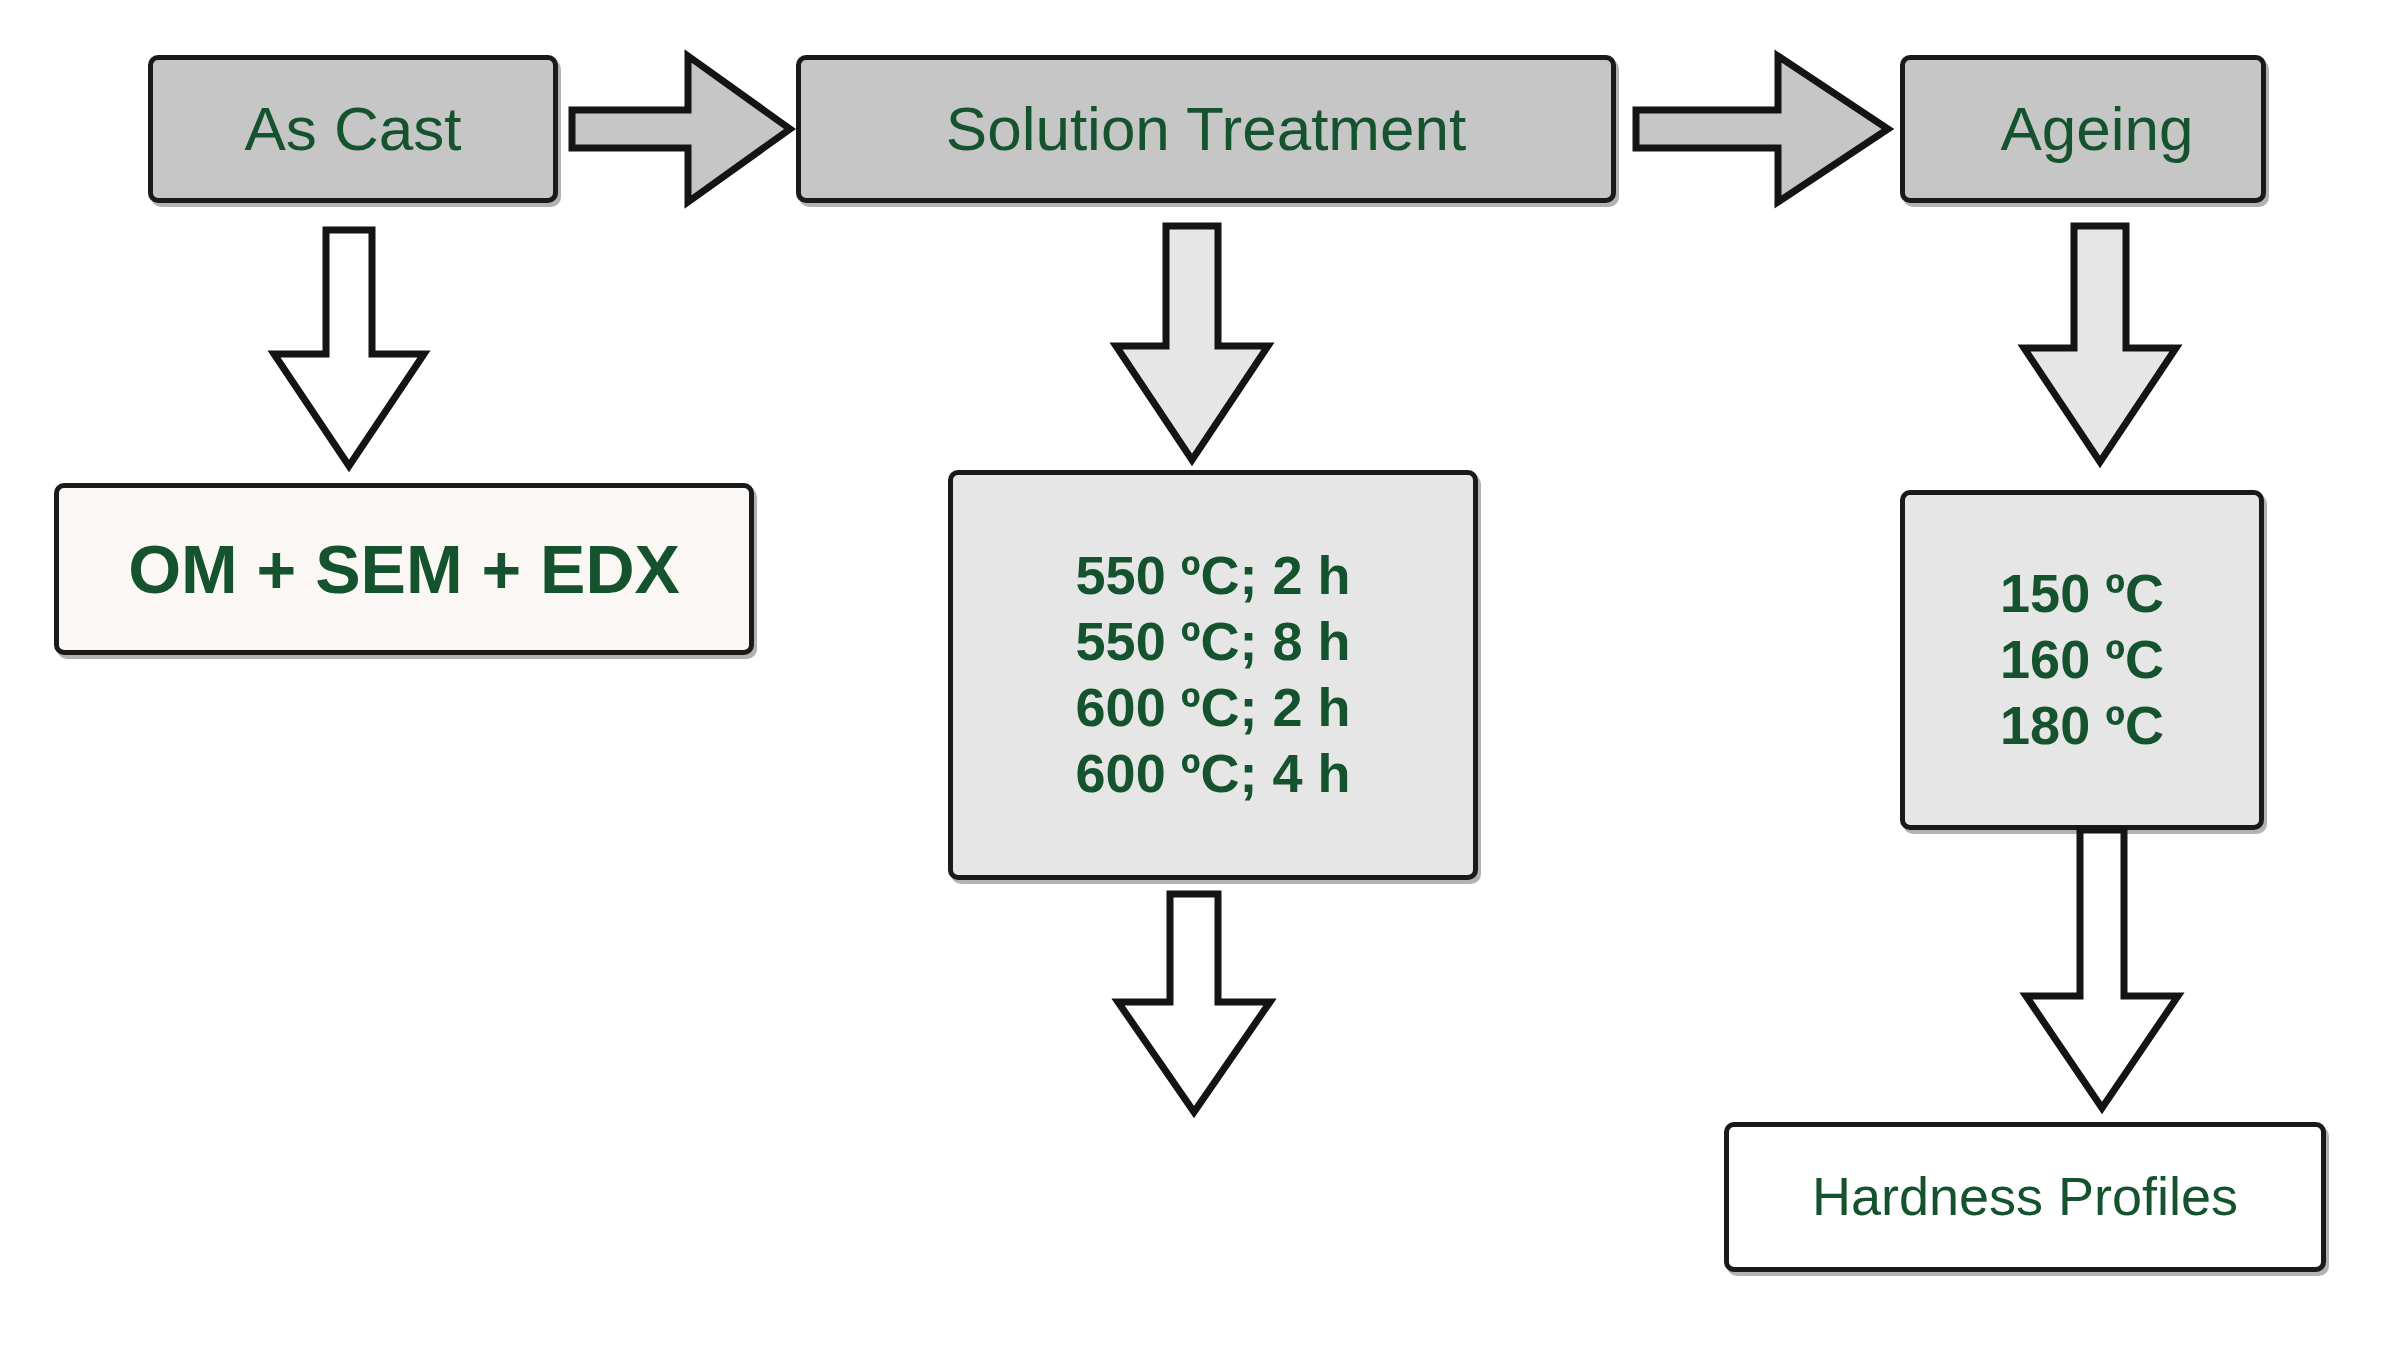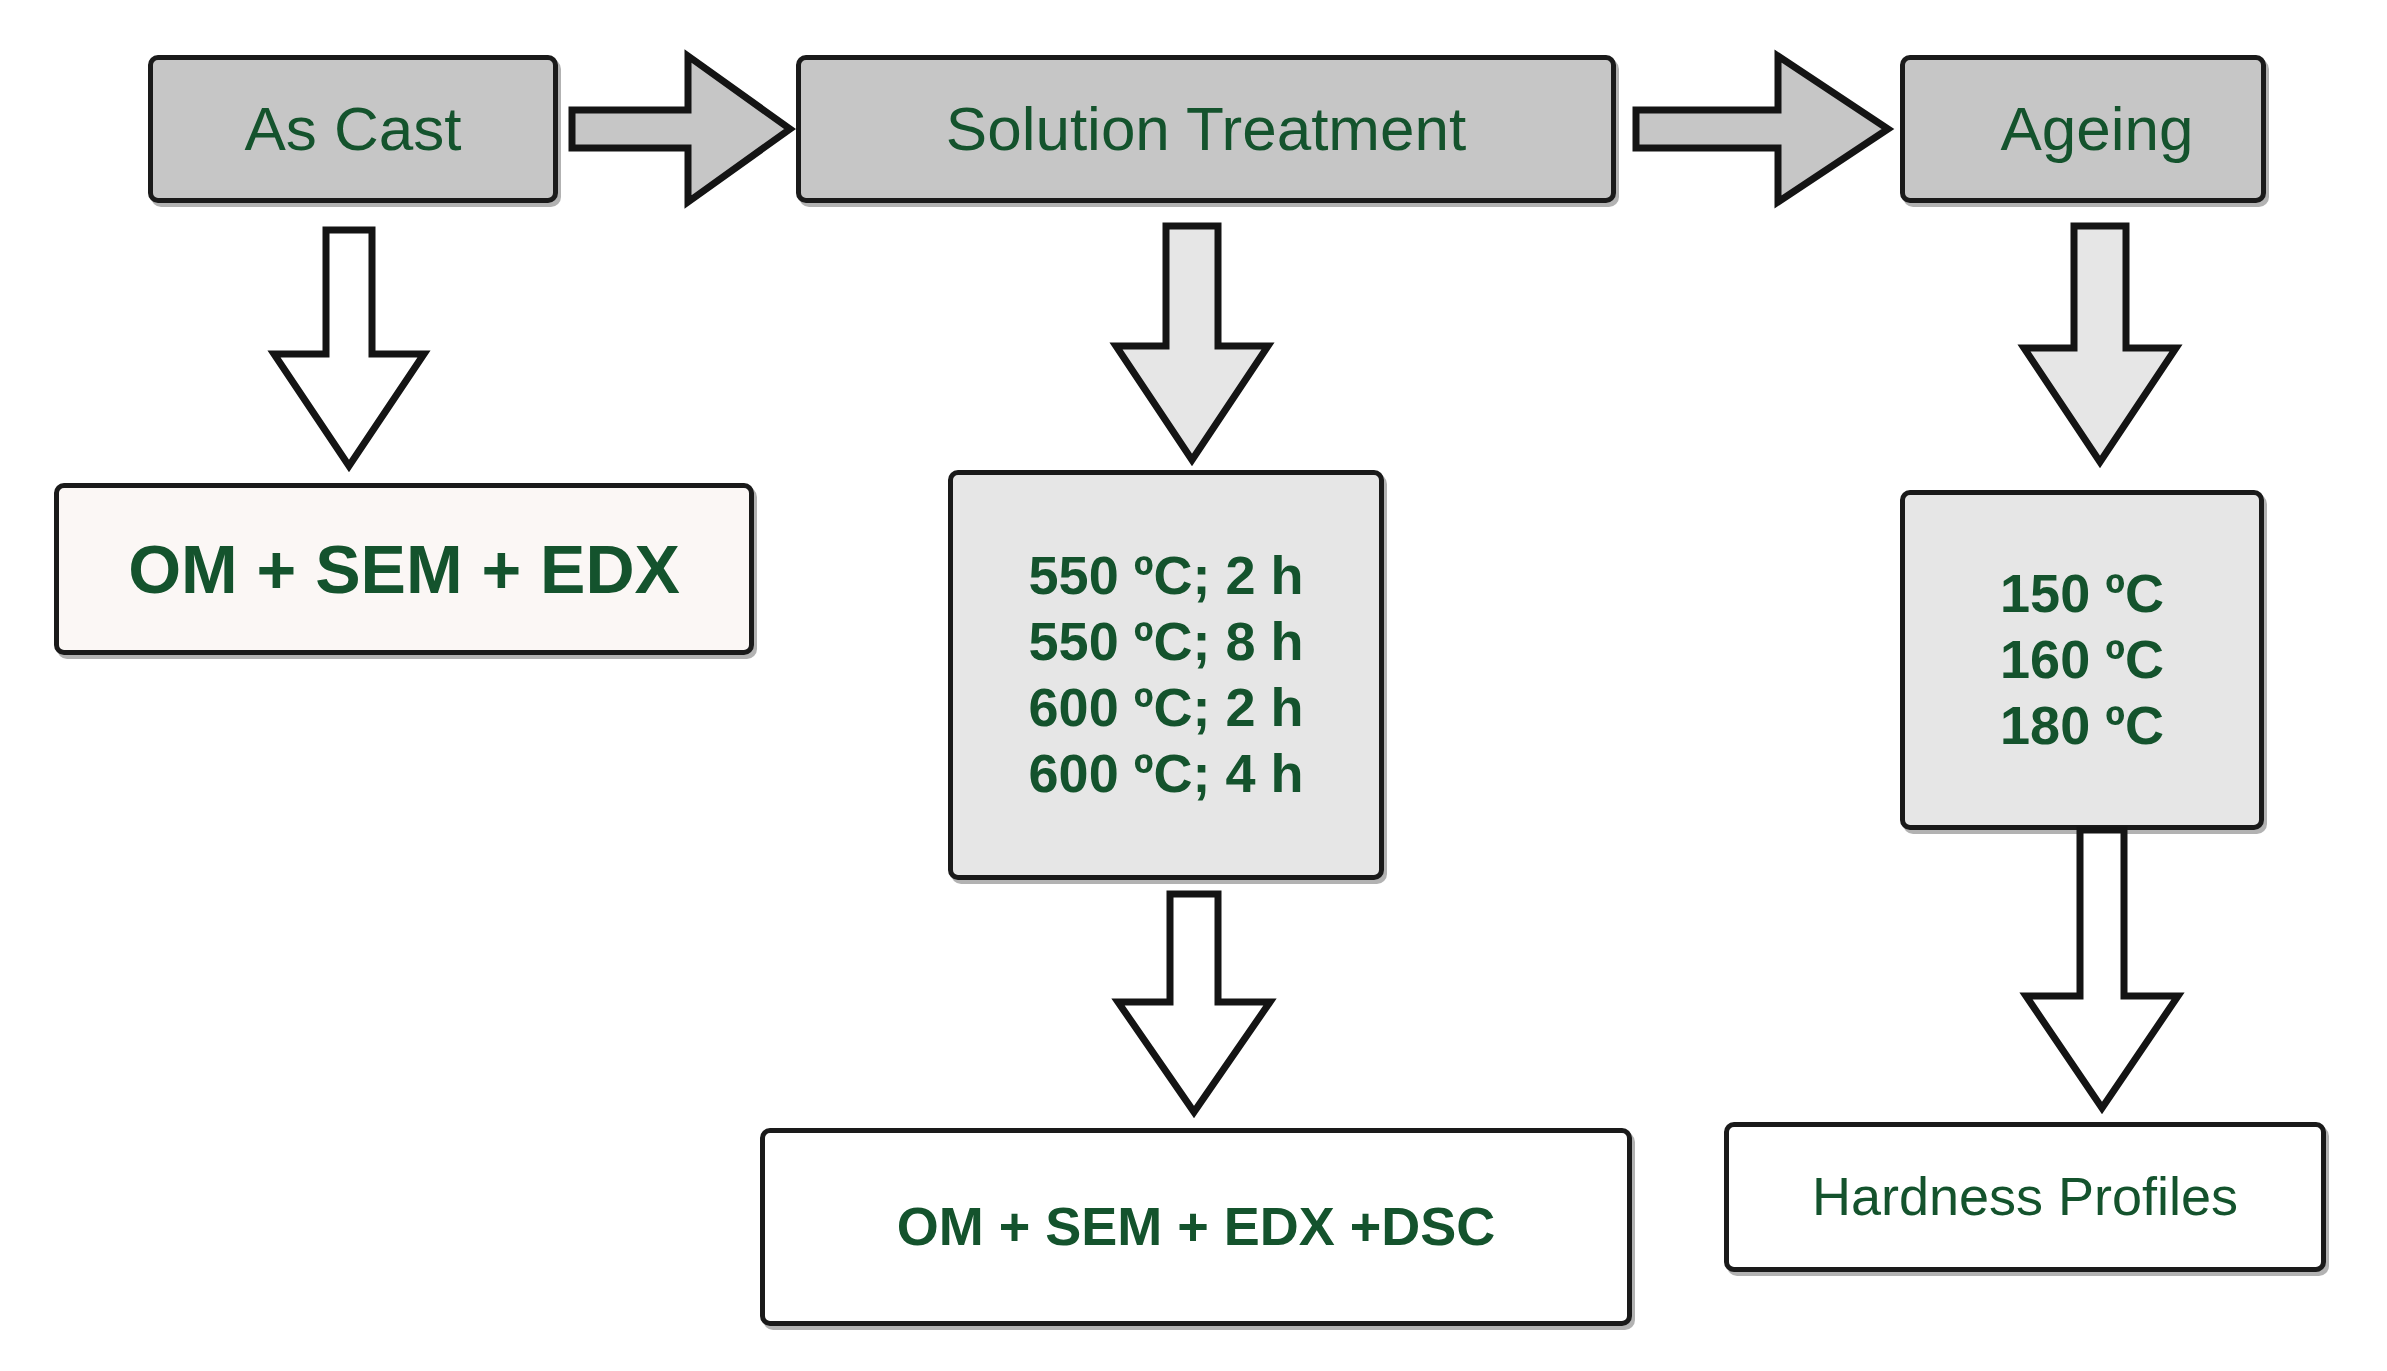--- a/index.html
+++ b/index.html
@@ -73,21 +73,21 @@
   .fill-gray   { fill: #c6c6c6; }
   .fill-ltgray { fill: #e6e6e6; }
   .fill-white  { fill: #ffffff; }
 
   
   #as-cast            { left: 148px;  top: 55px;   width: 410px;  height: 148px;  font-size: 62px; }
   #solution-treatment { left: 796px;  top: 55px;   width: 820px;  height: 148px;  font-size: 62px; }
   #ageing             { left: 1900px; top: 55px;   width: 366px;  height: 148px;  font-size: 62px; padding-left: 28px; }
 
   #as-cast-results    { left: 54px;   top: 483px;  width: 700px;  height: 172px;  font-size: 68px; }
-  #st-params          { left: 948px;  top: 470px;  width: 436px;  height: 410px;  font-size: 54px; }
+  #st-params          { left: 948px;  top: 470px;  width: 530px;  height: 410px;  font-size: 54px; }
   #ageing-params      { left: 1900px; top: 490px;  width: 364px;  height: 340px;  font-size: 54px; }
 
   #st-results         { left: 760px;  top: 1128px; width: 872px;  height: 198px;  font-size: 54px; }
   #ageing-results     { left: 1724px; top: 1122px; width: 602px;  height: 150px;  font-size: 54px; }
 
   #arrow-as-cast-to-st       { left: 568px;  top: 50px;  width: 226px;  height: 158px; }
   #arrow-st-to-ageing        { left: 1632px; top: 50px;  width: 262px;  height: 158px; }
 
   #arrow-as-cast-down        { left: 268px;  top: 226px; width: 162px;  height: 244px; }
   #arrow-st-down             { left: 1110px; top: 222px; width: 164px;  height: 242px; }
@@ -169,21 +169,18 @@
       <polygon class="shape fill-white" points="58,4 106,4 106,112 158,112 82,222 6,112 58,112"></polygon>
     </svg>
   </div>
 
   <div class="arrow" id="arrow-ageing-params-down">
     <svg width="164" height="286" viewBox="0 0 164 286">
       <polygon class="shape fill-white" points="60,4 104,4 104,170 158,170 82,282 6,170 60,170"></polygon>
     </svg>
   </div>
 
-  <div class="node node-result-white" id="st-results">
-    <span>OM + SEM + EDX +DSC</span>
-  </div>
 
   <div class="node node-result-plain" id="ageing-results">
     <span>Hardness Profiles</span>
   </div>
 
 </div>
 
 </body></html>

